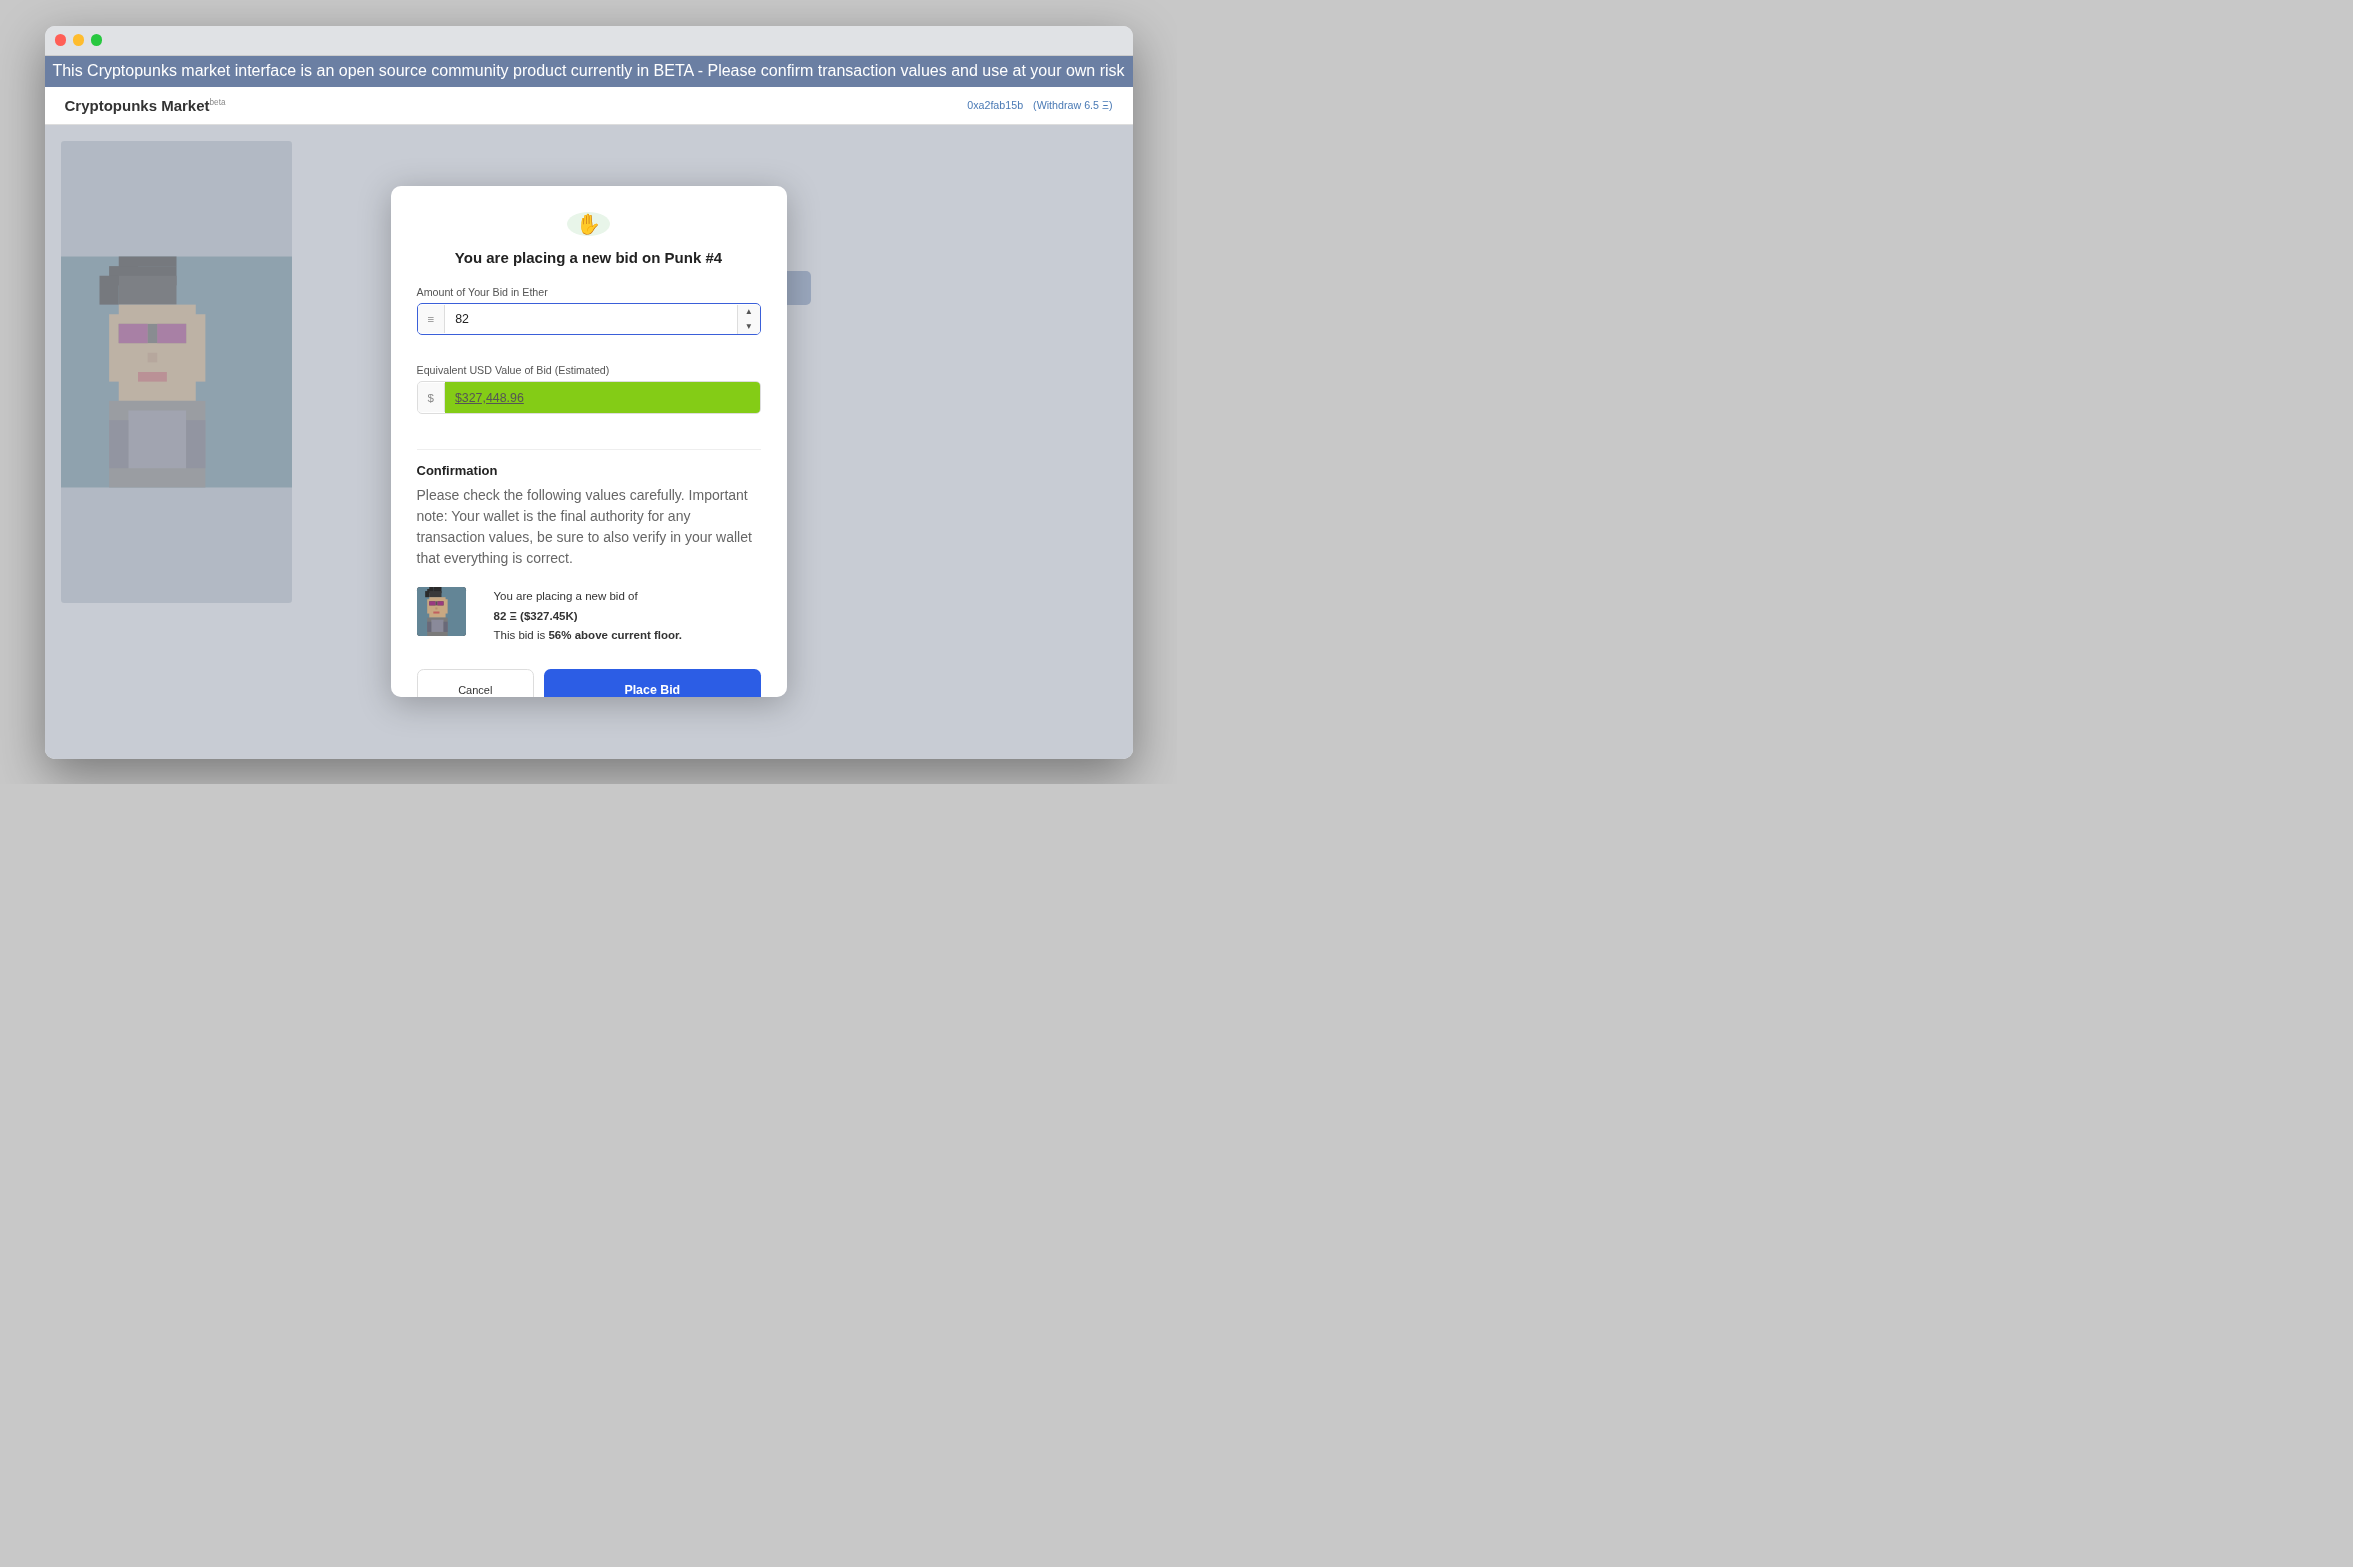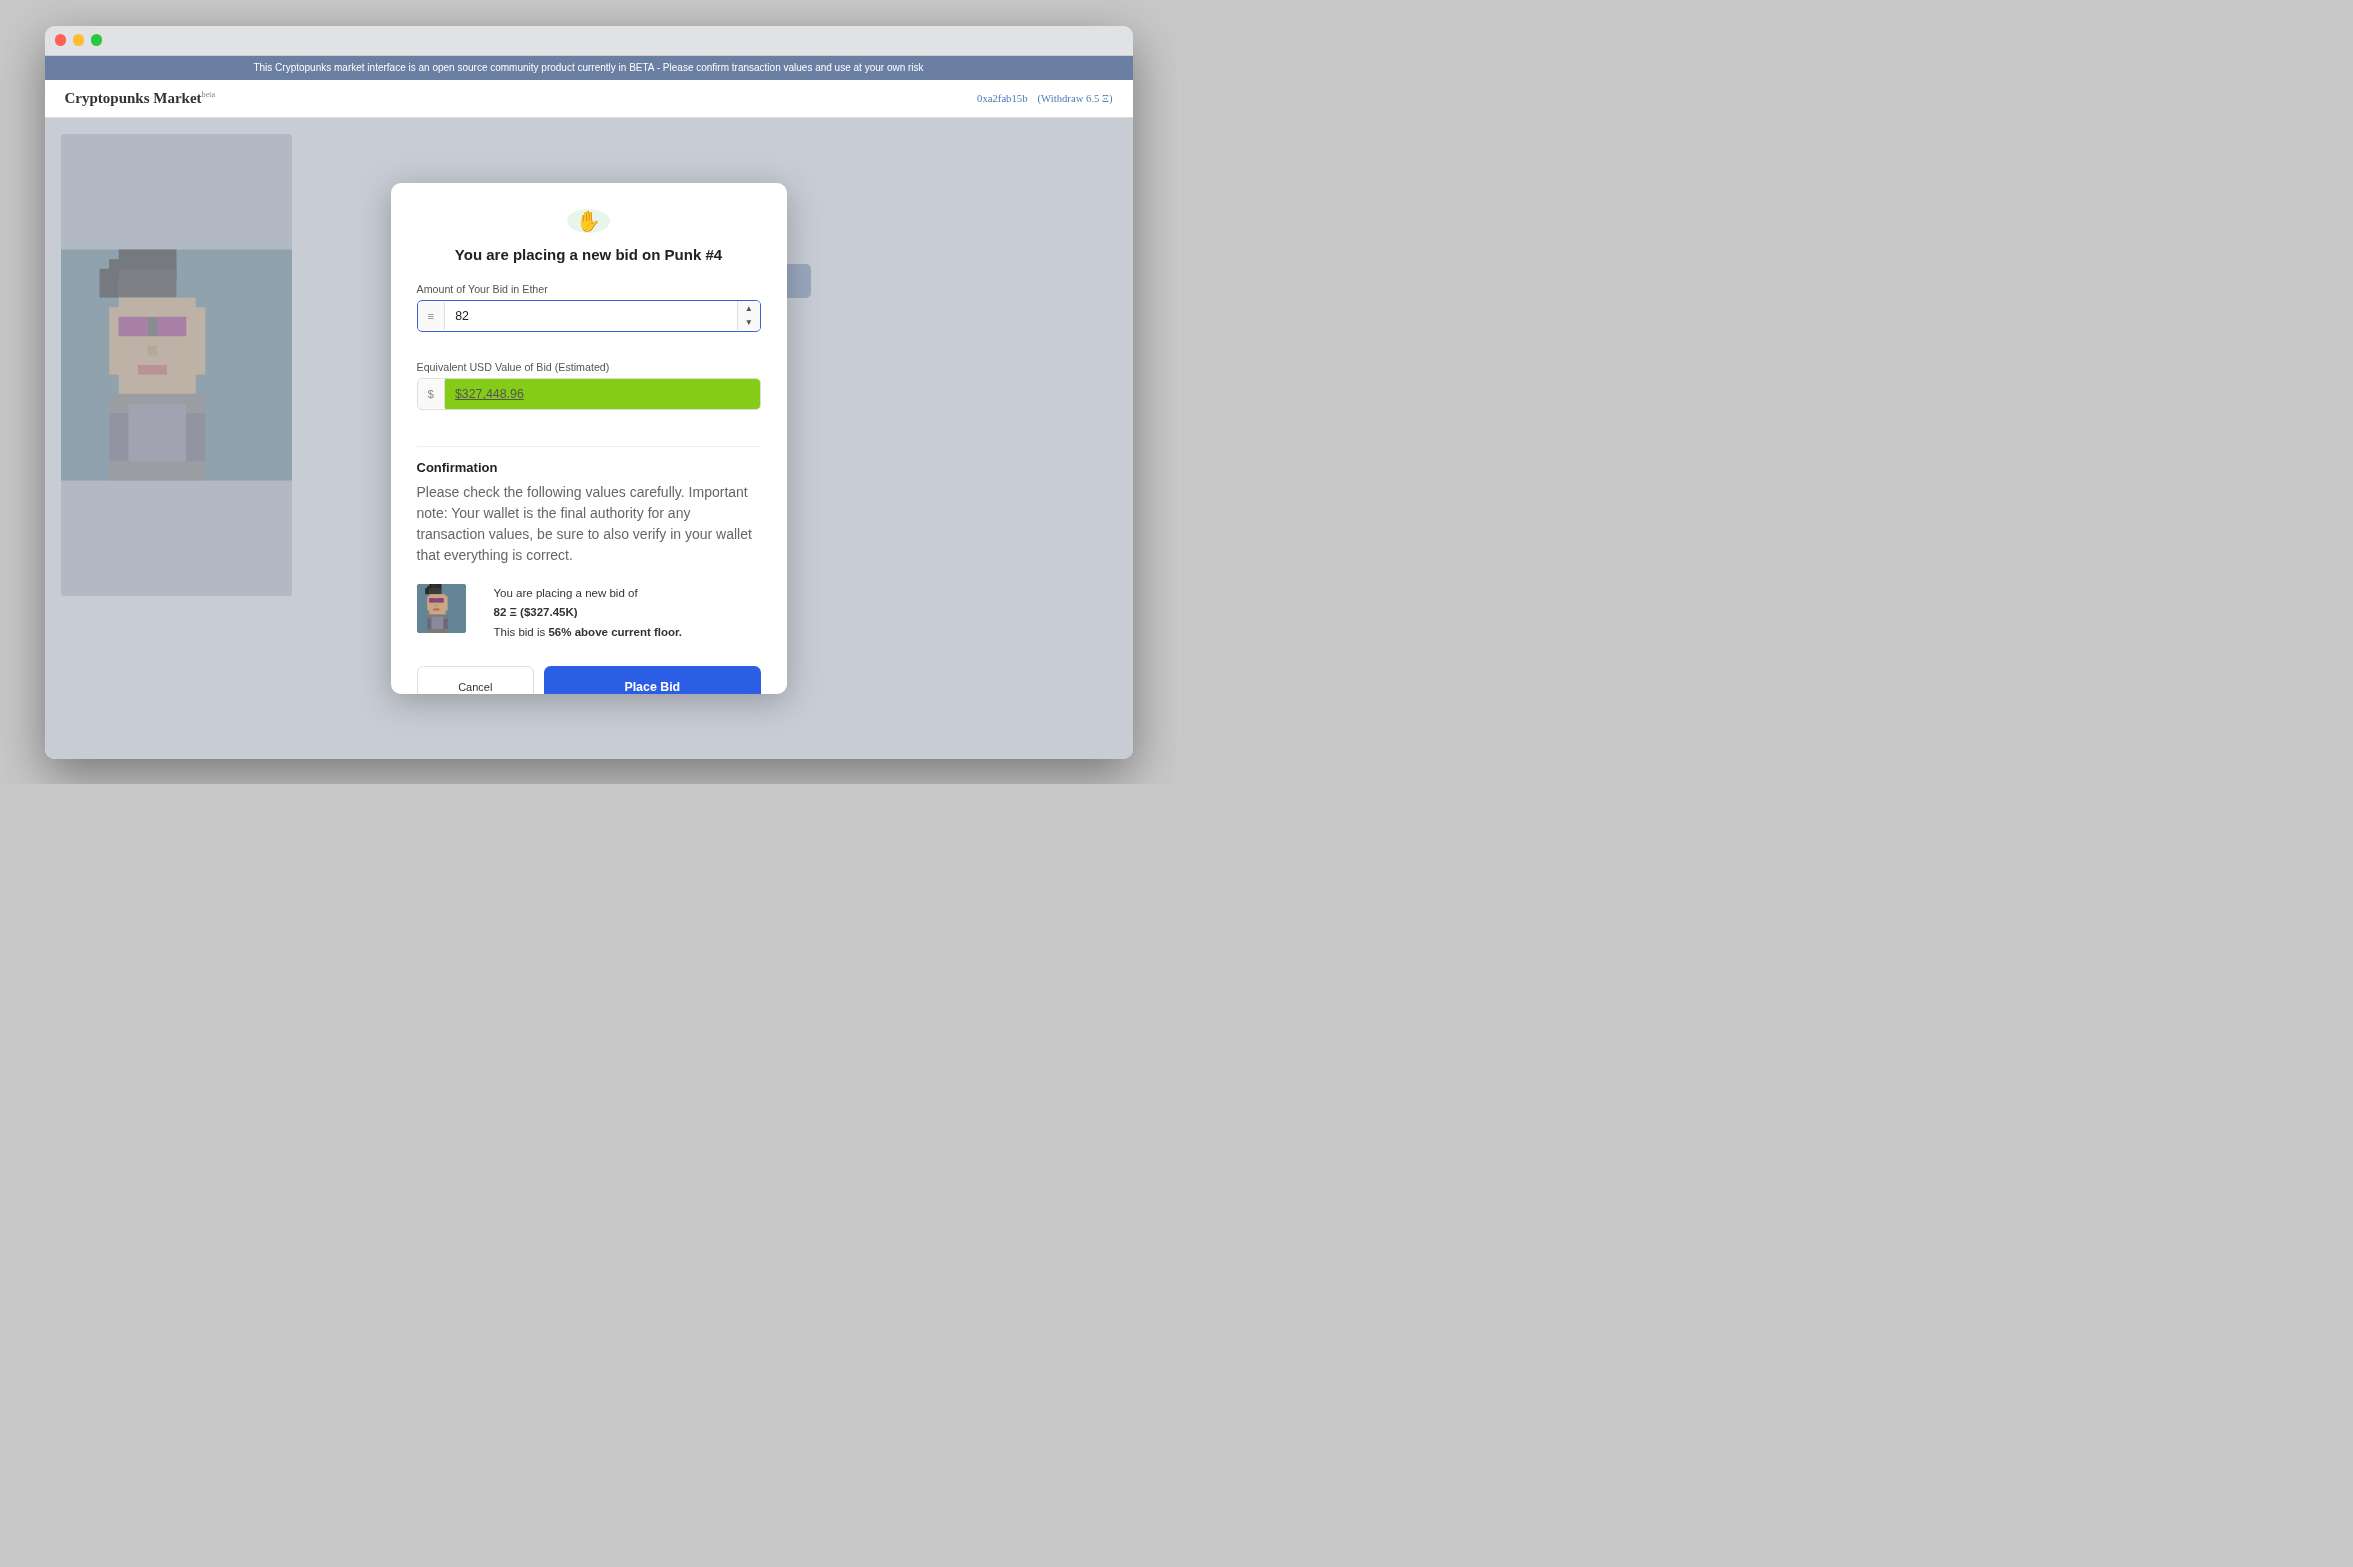--- a/index.html
+++ b/index.html
@@ -41,33 +41,32 @@
       border-radius: 50%;
       cursor: pointer;
     }
     .traffic-light.close { background: #ff5f57; }
     .traffic-light.minimize { background: #febc2e; }
     .traffic-light.maximize { background: #28c840; }
 
     .beta-banner {
       background: #6b7fa3;
       color: white;
-      font-size: 10px;
+      font-size: 16px;
       text-align: center;
       padding: 6.6px;
     }
 
     .app-header {
       background: white;
       border-bottom: 0.8px solid #ddd;
       padding: 10px 20px;
       display: flex;
       align-items: center;
       justify-content: space-between;
-      font-family: Liberation Serif, serif;
     }
 
     .app-logo {
       font-size: 15px;
       font-weight: 600;
       color: #333;
     }
 
     .app-logo sup {
       font-size: 8.2px;

